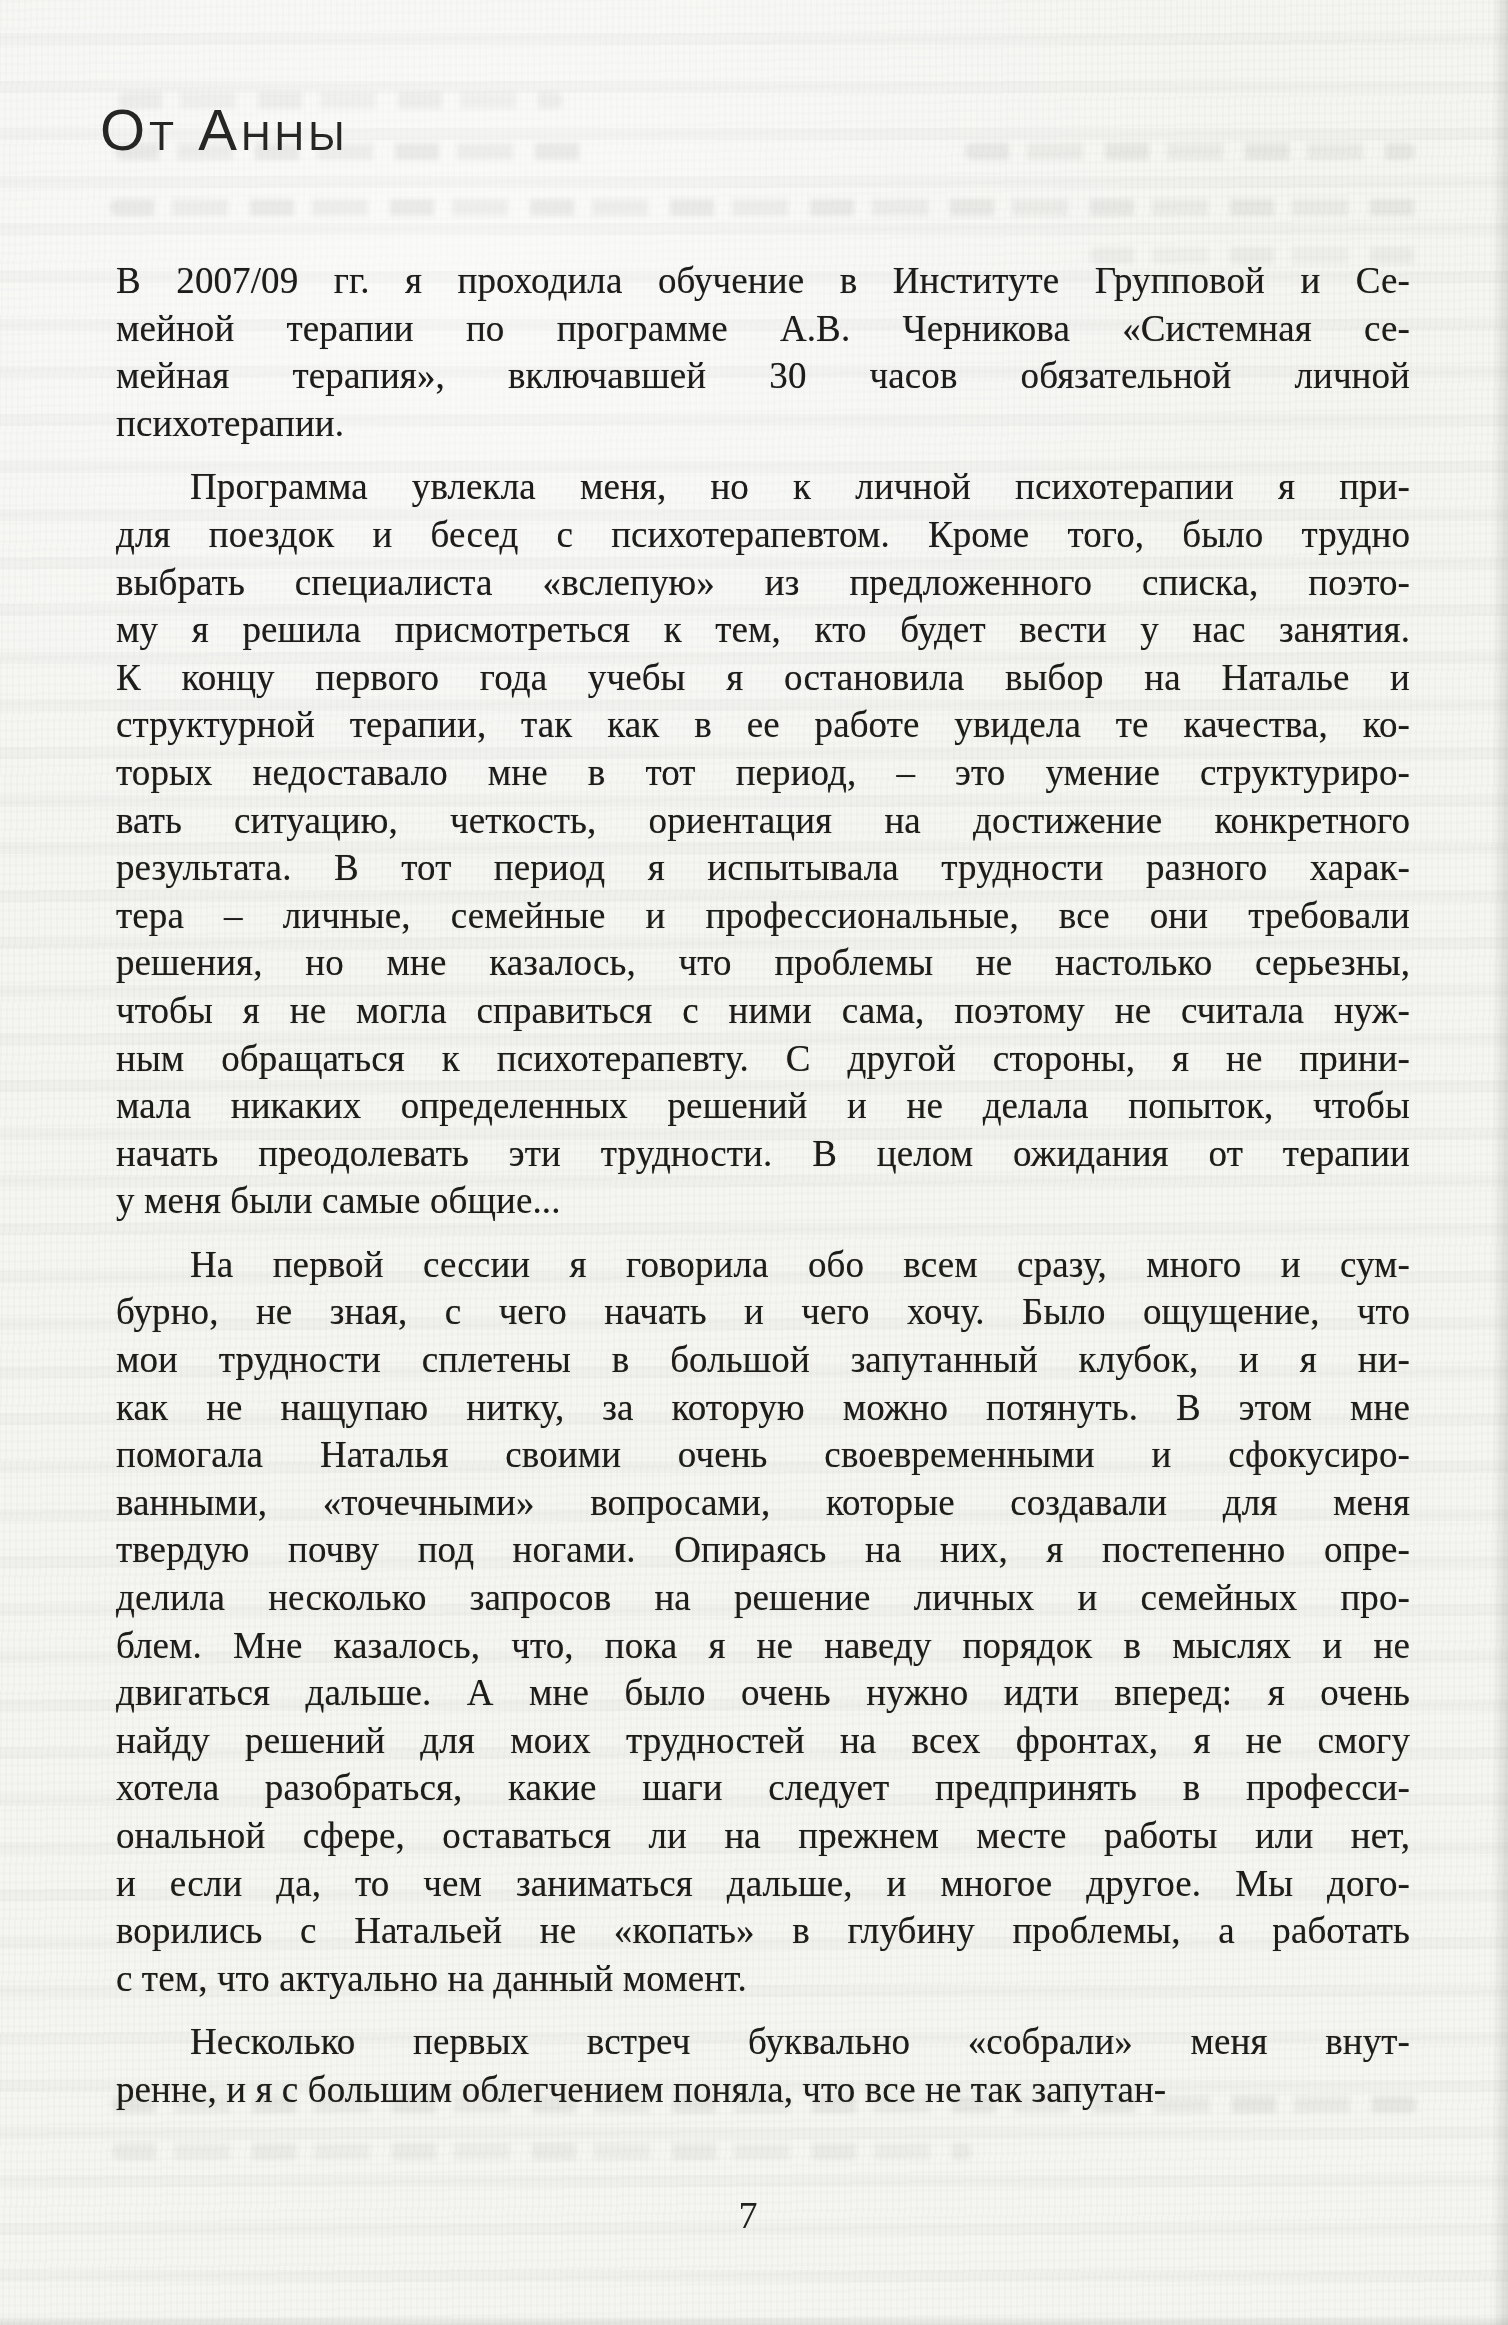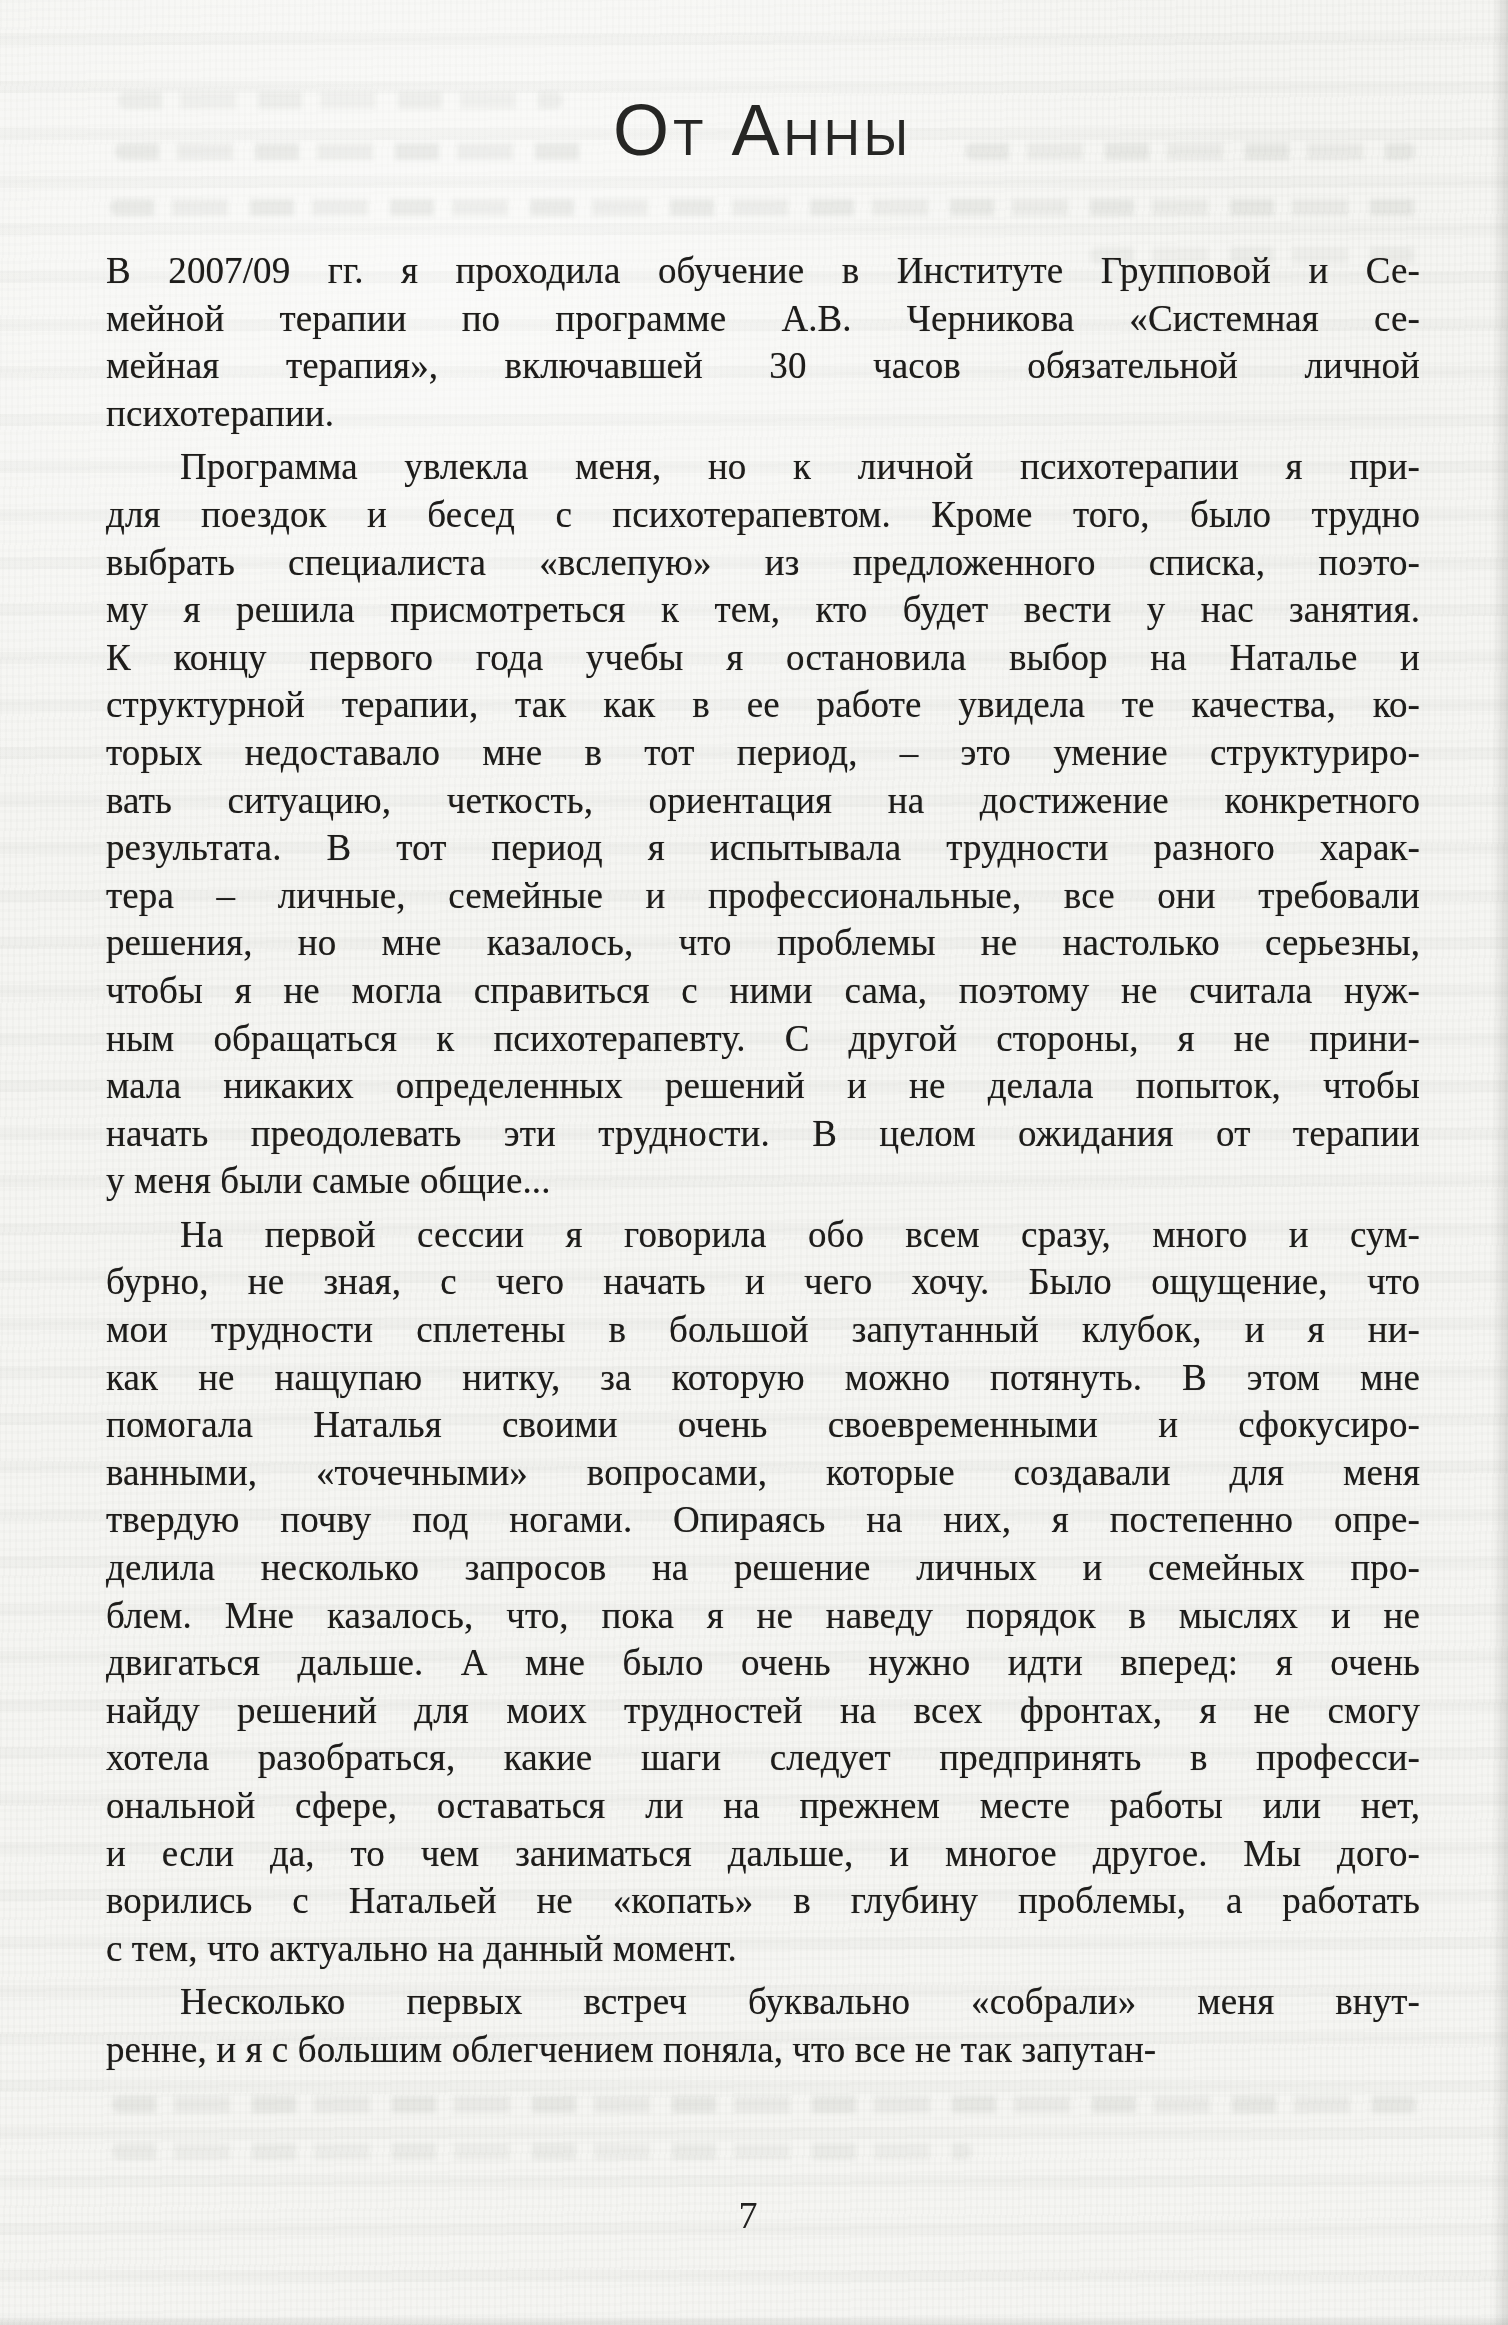--- a/index.html
+++ b/index.html
@@ -43,39 +43,38 @@
   }
   .edge-shade-bottom {
     position: absolute; left: 0; bottom: 0; width: 100%; height: 10px;
     background: linear-gradient(180deg, rgba(0,0,0,0), rgba(110,110,106,.10));
   }
 
   .title {
     position: absolute;
     top: 98px; left: 100px; width: 1325px;
     margin: 0;
-    text-align: center;
     font-family: "Liberation Sans", "DejaVu Sans", sans-serif;
     font-weight: 400;
-    font-size: 72px;
+    font-size: 58px;
     line-height: 64px;
     font-variant-caps: small-caps;
     letter-spacing: 4px;
     color: #262624;
   }
 
   .content {
     position: absolute;
     top: 241px; left: 100px; width: 1326px;
     font-size: 37px;
     line-height: 47.6px;
     letter-spacing: 0.1px;
     text-shadow: 0 0 0.7px rgba(35,33,30,.55);
   }
-  .para { margin: 6px; }
+  .para { margin: 16px; }
   .line {
     text-align: justify;
     text-align-last: justify;
     white-space: normal;
   }
   .line.last { text-align-last: left; }
   .para.indent .line:first-child { text-indent: 74px; }
 
   .pagenum {
     position: absolute;

